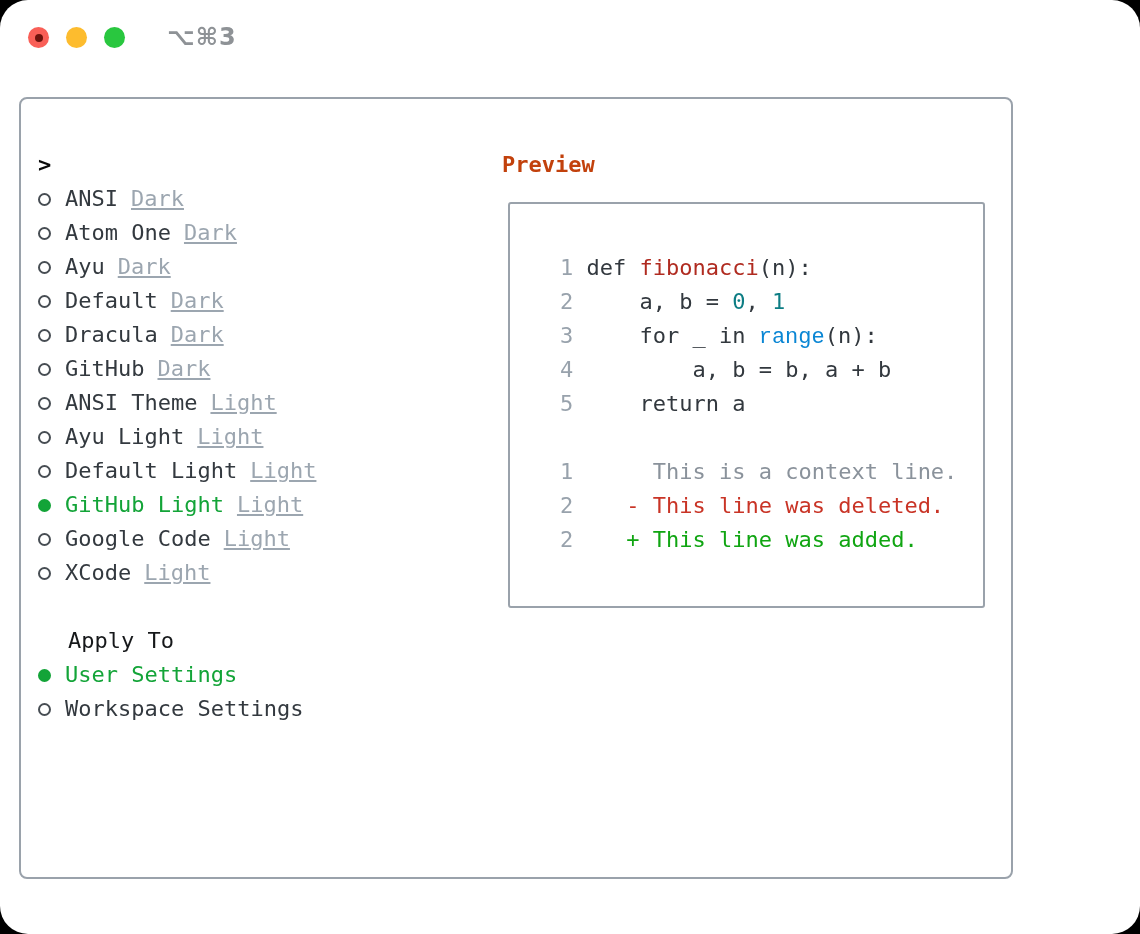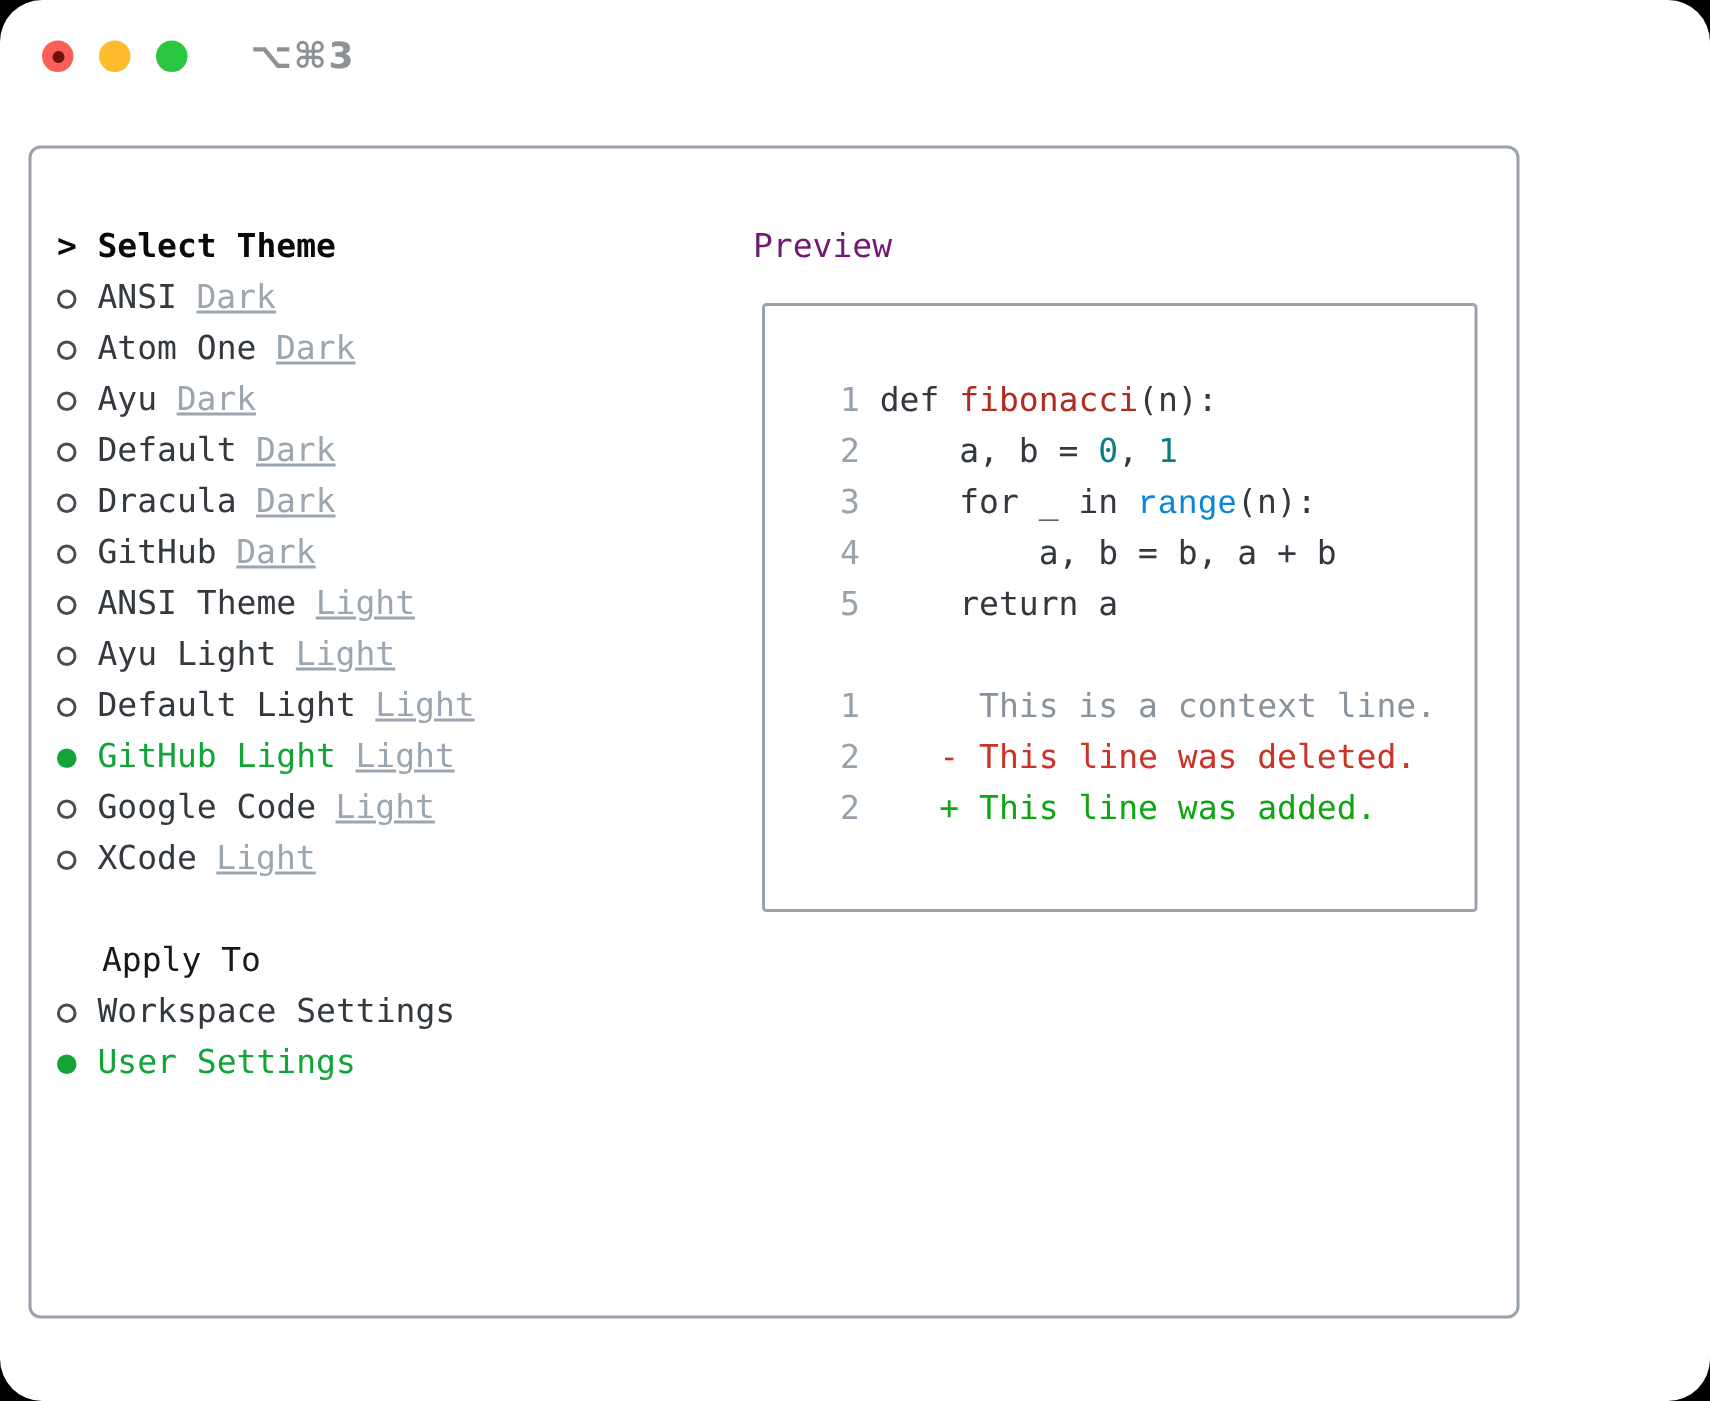--- a/index.html
+++ b/index.html
@@ -68,21 +68,21 @@
   .tag{color:#9ca6b0;margin-left:13px;text-decoration:underline;}
   .spacer{height:34px;}
   .apply-hdr{height:34px;line-height:34px;margin-left:30px;color:#16181a;}
   .hint{
     width:402px;color:#a7afb8;line-height:34px;font-size:22px;
     word-break:normal;
   }
   
   .preview-label{
     position:absolute;left:502px;top:148px;
-    font-size:22px;line-height:34px;font-weight:normal;color:#701a75;
+    font-size:22px;line-height:34px;font-weight:bold;color:#c2410c;
   }
   .preview-box{
     position:absolute;left:508px;top:202px;
     width:477px;height:406px;box-sizing:border-box;
     border:2px solid #9aa2ab;border-radius:3px;background:#fff;
   }
   .code{
     position:absolute;left:530px;top:251px;
     font-size:22px;line-height:34px;white-space:pre;margin-left:30px;
   }
@@ -105,41 +105,41 @@
     <button class="light red"></button>
     <button class="light yellow"></button>
     <button class="light green"></button>
   </div>
   <div class="app-title">⌥⌘3</div>
 
   <div class="panel"></div>
 
   <div class="left-col">
     <div class="row">
-      <span class="chev">&gt;</span><span class="hdr-label">Select Theme</span>
+      <span class="chev">&gt;</span>
     </div>
     <div id="theme-list">
         <div class="row"><span class="dot"></span><span class="name">ANSI</span><span class="tag">Dark</span></div>
         <div class="row"><span class="dot"></span><span class="name">Atom One</span><span class="tag">Dark</span></div>
         <div class="row"><span class="dot"></span><span class="name">Ayu</span><span class="tag">Dark</span></div>
         <div class="row"><span class="dot"></span><span class="name">Default</span><span class="tag">Dark</span></div>
         <div class="row"><span class="dot"></span><span class="name">Dracula</span><span class="tag">Dark</span></div>
         <div class="row"><span class="dot"></span><span class="name">GitHub</span><span class="tag">Dark</span></div>
         <div class="row"><span class="dot"></span><span class="name">ANSI Theme</span><span class="tag">Light</span></div>
         <div class="row"><span class="dot"></span><span class="name">Ayu Light</span><span class="tag">Light</span></div>
         <div class="row"><span class="dot"></span><span class="name">Default Light</span><span class="tag">Light</span></div>
         <div class="row selected"><span class="dot"></span><span class="name">GitHub Light</span><span class="tag">Light</span></div>
         <div class="row"><span class="dot"></span><span class="name">Google Code</span><span class="tag">Light</span></div>
         <div class="row"><span class="dot"></span><span class="name">XCode</span><span class="tag">Light</span></div>
       </div>
     <div class="spacer"></div>
     <div class="apply-hdr">Apply To</div>
     <div id="apply-list">
+        <div class="row selected"><span class="dot"></span><span class="name">User Settings</span></div>
         <div class="row"><span class="dot"></span><span class="name">Workspace Settings</span></div>
-        <div class="row selected"><span class="dot"></span><span class="name">User Settings</span></div>
       </div>
     <div class="spacer"></div>
   </div>
 
   <div class="preview-label">Preview</div>
   <div class="preview-box"></div>
   <div class="code" id="code-block"><div class="code-line"><span class="ln">1 </span><span class="seg-plain">def </span><span class="seg-func">fibonacci</span><span class="seg-plain">(n):</span></div><div class="code-line"><span class="ln">2 </span><span class="seg-plain">    a, b = </span><span class="seg-num">0</span><span class="seg-plain">, </span><span class="seg-num">1</span></div><div class="code-line"><span class="ln">3 </span><span class="seg-plain">    for _ in </span><span class="seg-builtin">range</span><span class="seg-plain">(n):</span></div><div class="code-line"><span class="ln">4 </span><span class="seg-plain">        a, b = b, a + b</span></div><div class="code-line"><span class="ln">5 </span><span class="seg-plain">    return a</span></div><div class="code-line"></div><div class="code-line"><span class="ln">1 </span><span class="seg-ctx">     This is a context line.</span></div><div class="code-line"><span class="ln">2 </span><span class="seg-del">   - This line was deleted.</span></div><div class="code-line"><span class="ln">2 </span><span class="seg-add">   + This line was added.</span></div></div>
 
 </div>
 

